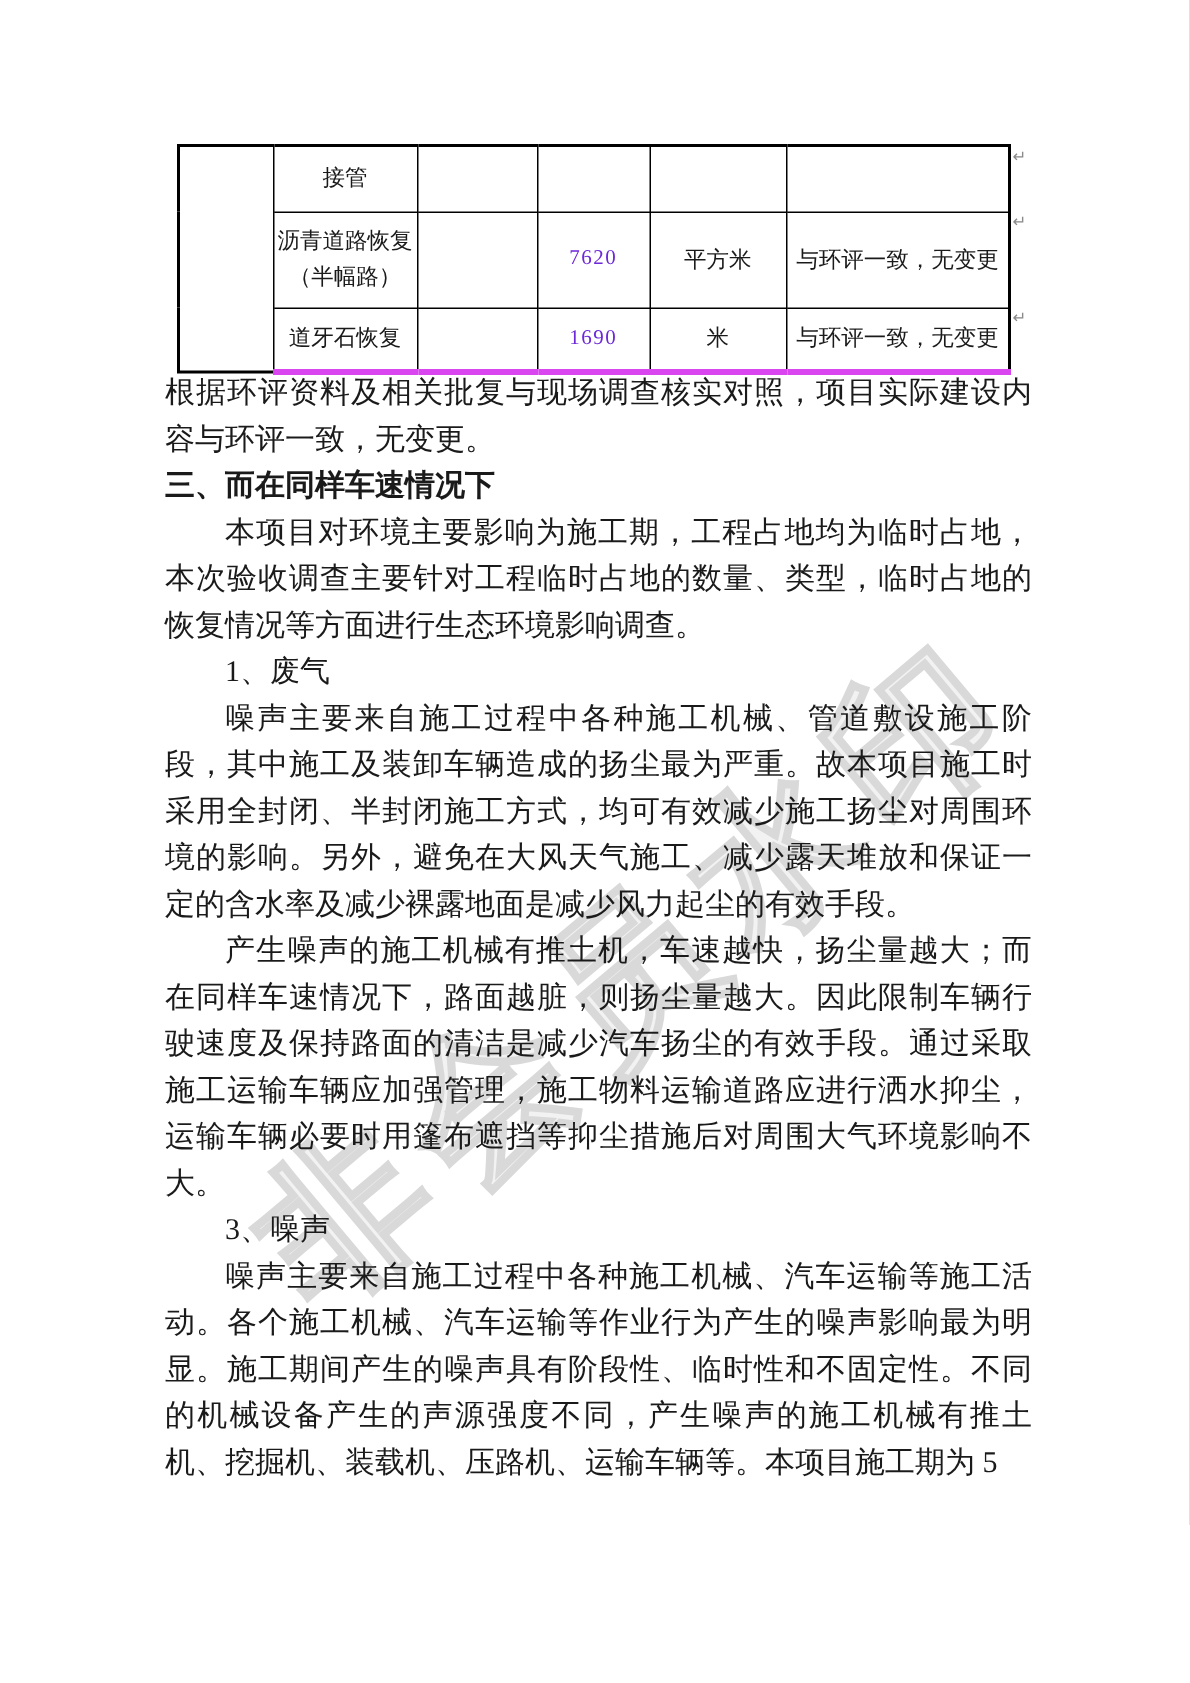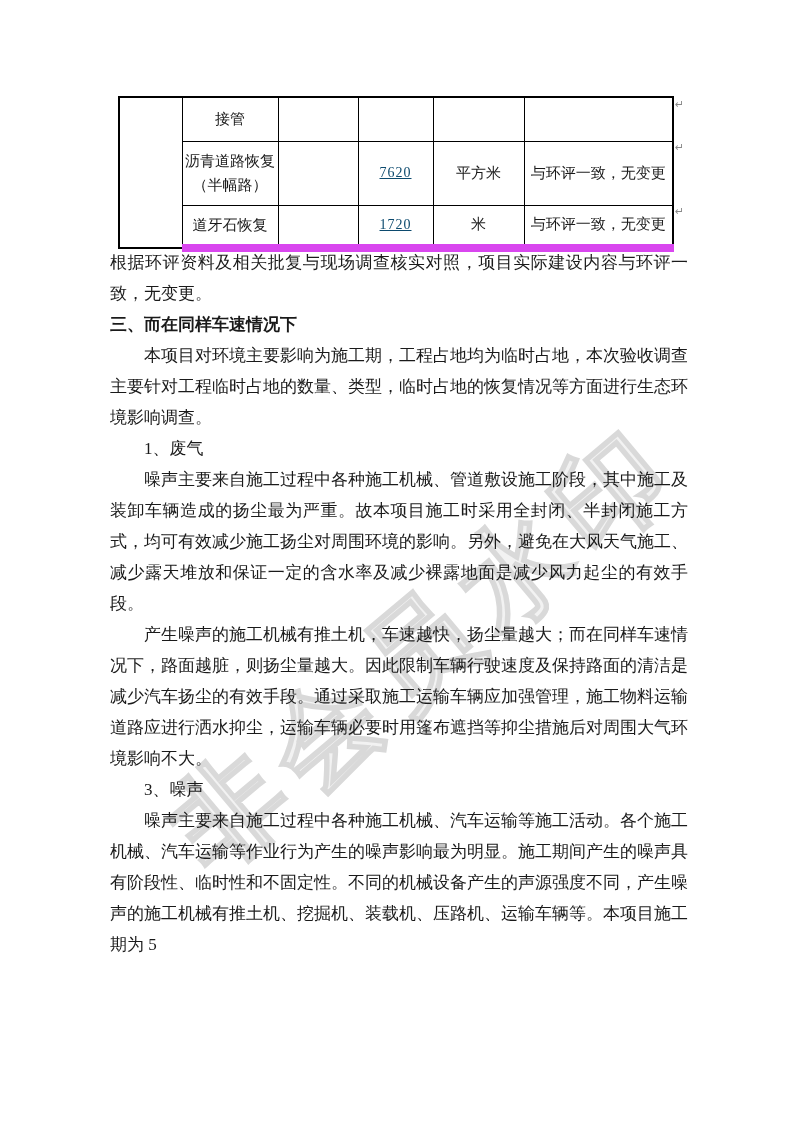--- a/index.html
+++ b/index.html
@@ -42,44 +42,44 @@
     border:1px solid #000;
     text-align:center;
     vertical-align:middle;
     padding:0 2px;
     overflow:hidden;
   }
   .doc-table{border:2px solid #000;}
   .doc-table td.outer-l{border-left:2px solid #000;}
   .doc-table td.outer-r{border-right:2px solid #000;}
   .doc-table tr.r-top td{border-top:2px solid #000;}
-  .doc-table tr.r-bot td{border-bottom:8px solid #d946ef;}
+  .doc-table tr.r-bot td{border-bottom:4px solid #d946ef;}
   .cell-name{white-space:pre-line;line-height:24px;}
-  .cell-num{font-size:14px;color:#0c4a6e;letter-spacing:1px;text-decoration:underline;}
+  .cell-num{font-size:14px;color:#6d28d9;letter-spacing:1px;}
   .col1{width:63px;}.col2{width:96px;}.col3{width:80px;}
   .col4{width:75px;}.col5{width:91px;}.col6{width:149px;}
   
   .row-mark{
     position:absolute;
     left:675px;
     z-index:1;
     font-size:11px;
     color:#8a8a8a;
     font-family:"DejaVu Sans",sans-serif;
   }
   .mark-1{top:98px;}
   .mark-2{top:141px;}
   .mark-3{top:205px;}
   
   .body-text{
     position:absolute;
     left:110px;top:247px;
     width:578px;
     z-index:1;
-    font-size:17px;
+    font-size:20px;
     line-height:31px;
     text-align:justify;
   }
   .body-text p{
     margin:0;
     word-break:break-all;
   }
   .p-indent{text-indent:2em;}
   .p-noindent{text-indent:0;}
   .p-heading{font-weight:bold;text-indent:0;}
@@ -113,21 +113,21 @@
         <td class="cell-name">沥青道路恢复
 （半幅路）</td>
         <td></td>
         <td class="cell-num">7620</td>
         <td>平方米</td>
         <td class="outer-r">与环评一致，无变更</td>
       </tr>
       <tr class="r-bot" style="height:43px;">
         <td class="cell-name">道牙石恢复</td>
         <td></td>
-        <td class="cell-num">1720</td>
+        <td class="cell-num">1690</td>
         <td>米</td>
         <td class="outer-r">与环评一致，无变更</td>
       </tr>
     </tbody>
   </table>
 
   <span class="row-mark mark-1">↵</span>
   <span class="row-mark mark-2">↵</span>
   <span class="row-mark mark-3">↵</span>
 

